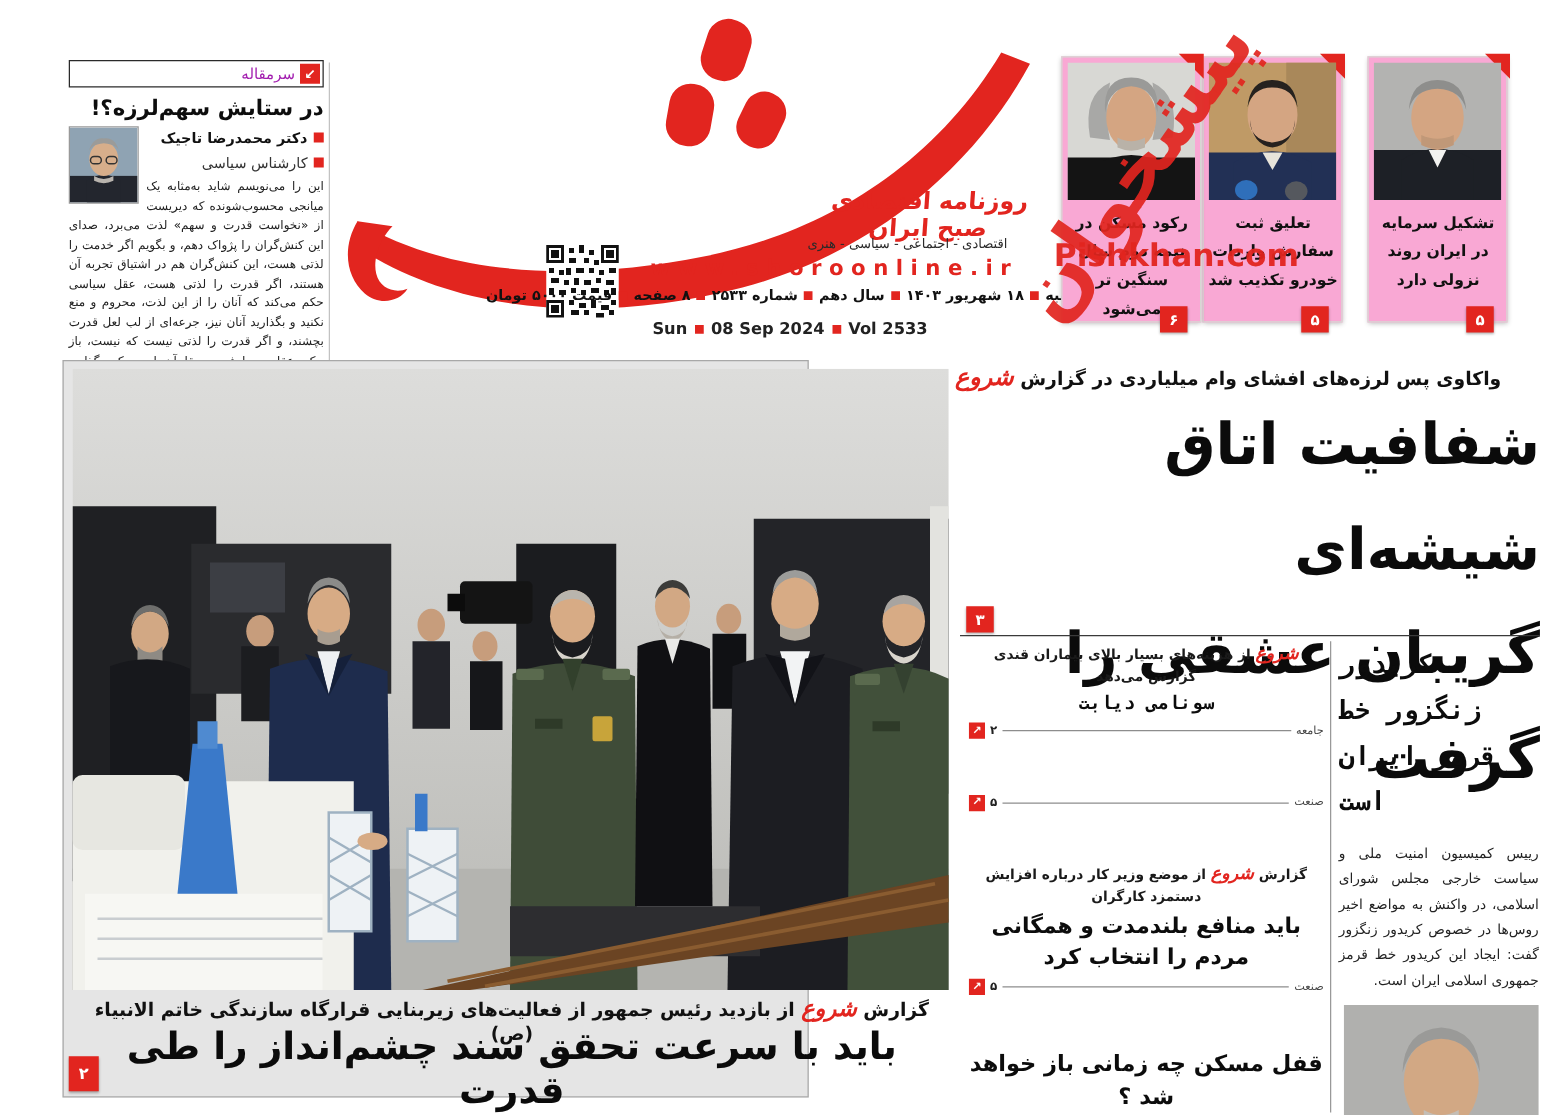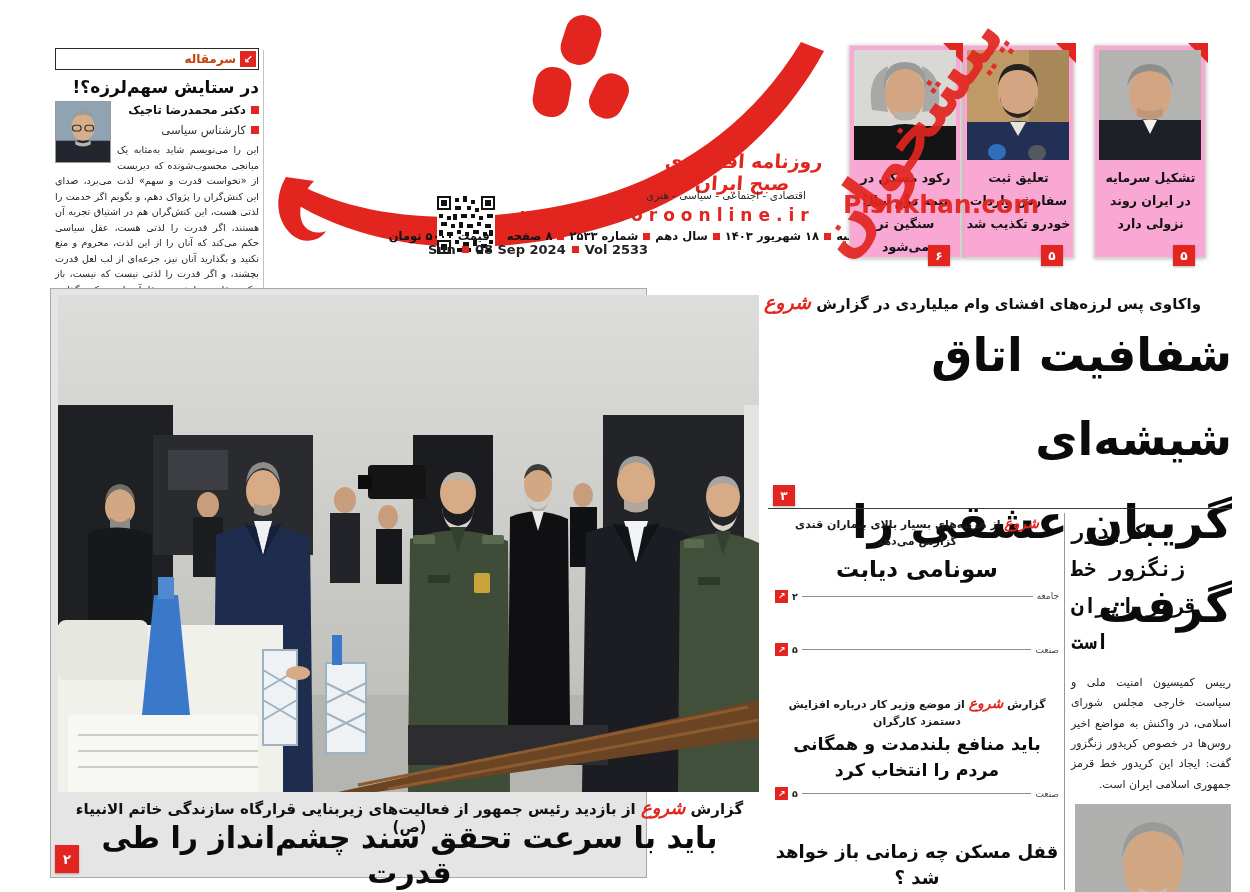--- a/index.html
+++ b/index.html
@@ -6,39 +6,39 @@
   html,body { background:#ffffff; }
   body { font-family:"DejaVu Sans", sans-serif; }
   .page { position:relative; width:1250px; height:892px; background:#fff; overflow:hidden; }
   .abs { position:absolute; }
 
   
   .ed { left:55px; top:48px; width:204px; height:242px; direction:rtl; }
   .ed-sep { left:263px; top:50px; height:238px; border-left:1px solid #c2c2c2; }
   .ed-header { display:flex; align-items:center; gap:4px; border:1.5px solid #2a2a2a; height:22px; padding:0 2px; background:#fff; }
   .ed-header .mark { width:16px; height:16px; background:var(--red); color:#fff; font-size:11px; font-weight:bold; display:flex; align-items:center; justify-content:center; }
-  .ed-header .lbl { font-size:12px; font-weight:bold; color:#c2410c; }
+  .ed-header .lbl { font-size:12px; font-weight:normal; color:#a21caf; }
   .ed-title { font-size:17px; font-weight:bold; color:#0d0d0d; margin-top:7px; text-align:right; }
   .ed-photo { float:left; width:56px; height:62px; margin:4px 6px 4px 0; border:1px solid #999; }
   .ed-meta { display:flex; align-items:center; gap:5px; margin-top:6px; }
   .ed-meta .rb { width:8px; height:8px; background:var(--red); flex:0 0 auto; }
   .ed-meta .txt { font-size:11.5px; font-weight:bold; color:#111; }
   .ed-meta .txt.role { font-weight:normal; color:#333; }
   .ed-body { font-size:9.6px; line-height:1.62; color:#222; text-align:justify; margin-top:5px; }
   .ed-more { font-size:12.5px; font-weight:bold; color:#0d0d0d; text-align:left; margin-top:5px; }
 
   
   .logo-svg { left:276px; top:6px; width:558px; height:252px; }
   .tagline { left:648px; top:150px; width:190px; color:var(--red); font-size:19px; font-weight:bold; text-align:center; direction:rtl; transform:skewX(-4deg); }
   .cats { left:615px; top:189px; width:222px; font-size:10.5px; color:#2a2a2a; text-align:center; direction:rtl; letter-spacing:.5px; }
   .site { left:495px; top:205px; width:345px; color:var(--red); font-weight:bold; font-size:17px; letter-spacing:6px; text-align:center; direction:ltr; }
   .qr { left:437px; top:196px; width:58px; height:58px; }
   .daterow-fa { left:428px; top:229px; width:408px; display:flex; align-items:center; justify-content:center; direction:rtl; gap:5px; }
   .daterow-fa .seg { font-size:11.5px; font-weight:bold; color:#111; white-space:nowrap; }
-  .daterow-en { left:428px; top:242px; width:408px; display:flex; align-items:center; gap:6px; }
+  .daterow-en { left:428px; top:256px; width:408px; display:flex; align-items:center; justify-content:center; gap:6px; }
   .daterow-en .seg { font-size:13px; font-weight:bold; color:#222; }
   .bull { width:7px; height:7px; background:var(--red); display:inline-block; flex:0 0 auto; }
 
   
   .card { top:45px; width:112px; height:213px; background:#f9a8d4; border:1px solid #d7d7d3; box-shadow:0 1px 4px rgba(0,0,0,.28); }
   .card .tri { position:absolute; top:-3px; right:-3px; width:0; height:0; border-top:20px solid var(--red); border-left:20px solid transparent; }
   .card .photo { position:absolute; left:4px; top:4px; width:102px; height:110px; }
   .card .hl { position:absolute; left:3px; top:120px; width:105px; font-size:12.5px; font-weight:bold; color:#111; text-align:center; direction:rtl; line-height:1.85; }
   .card .badge { position:absolute; right:10px; bottom:-9px; }
   .badge { width:22px; height:21px; background:var(--red); color:#fff; font-size:12px; font-weight:bold; display:flex; align-items:center; justify-content:center; box-shadow:0 1px 2px rgba(0,0,0,.3); }
@@ -54,21 +54,21 @@
   .lead-hl { left:778px; top:314px; width:454px; direction:rtl; text-align:right; font-weight:bold; color:#0b0b0b; font-size:46px; line-height:1.82; letter-spacing:-1px; }
   .lead-badge { left:773px; top:485px; }
   .lead-rule { left:768px; top:508px; width:464px; border-top:1.5px solid #3a3a3a; }
 
   
   .newscol { left:775px; top:513px; width:284px; height:378px; display:flex; flex-direction:column; justify-content:space-between; overflow:hidden; }
   .nitem { direction:rtl; text-align:center; }
   .nitem .kick { font-size:11px; font-weight:bold; color:#1a1a1a; line-height:1.5; }
   .nitem .kick .logo-word { font-size:14px; }
   .nitem .hl { font-weight:bold; color:#0c0c0c; line-height:1.45; margin-top:2px; }
-  .hl-xl { font-size:23px; } .hl-md { font-size:17.5px; } .hl-sm { font-size:18px; }
+  .hl-xl { font-size:15px;font-family:Liberation Mono, monospace; } .hl-md { font-size:17.5px; } .hl-sm { font-size:18px; }
   .divider { direction:ltr; display:flex; align-items:center; gap:4px; margin-top:4px; }
   .sq-icon { width:13px; height:13px; background:var(--red); color:#fff; font-size:9px; font-weight:bold; display:flex; align-items:center; justify-content:center; flex:0 0 auto; }
   .divider .pg { font-size:9.5px; font-weight:bold; color:#222; }
   .divider .dline { flex:1; border-top:1px solid #8d8d8d; }
   .divider .sec { font-size:9px; color:#444; }
 
   
   .side-sep { left:1064px; top:513px; height:377px; border-left:1px solid #999; }
   .side { left:1071px; top:516px; width:160px; direction:rtl; }
   .side .hl { font-size:21px; font-weight:bold; color:#0c0c0c; text-align:left; line-height:1.75;font-family:Liberation Mono, monospace; }

